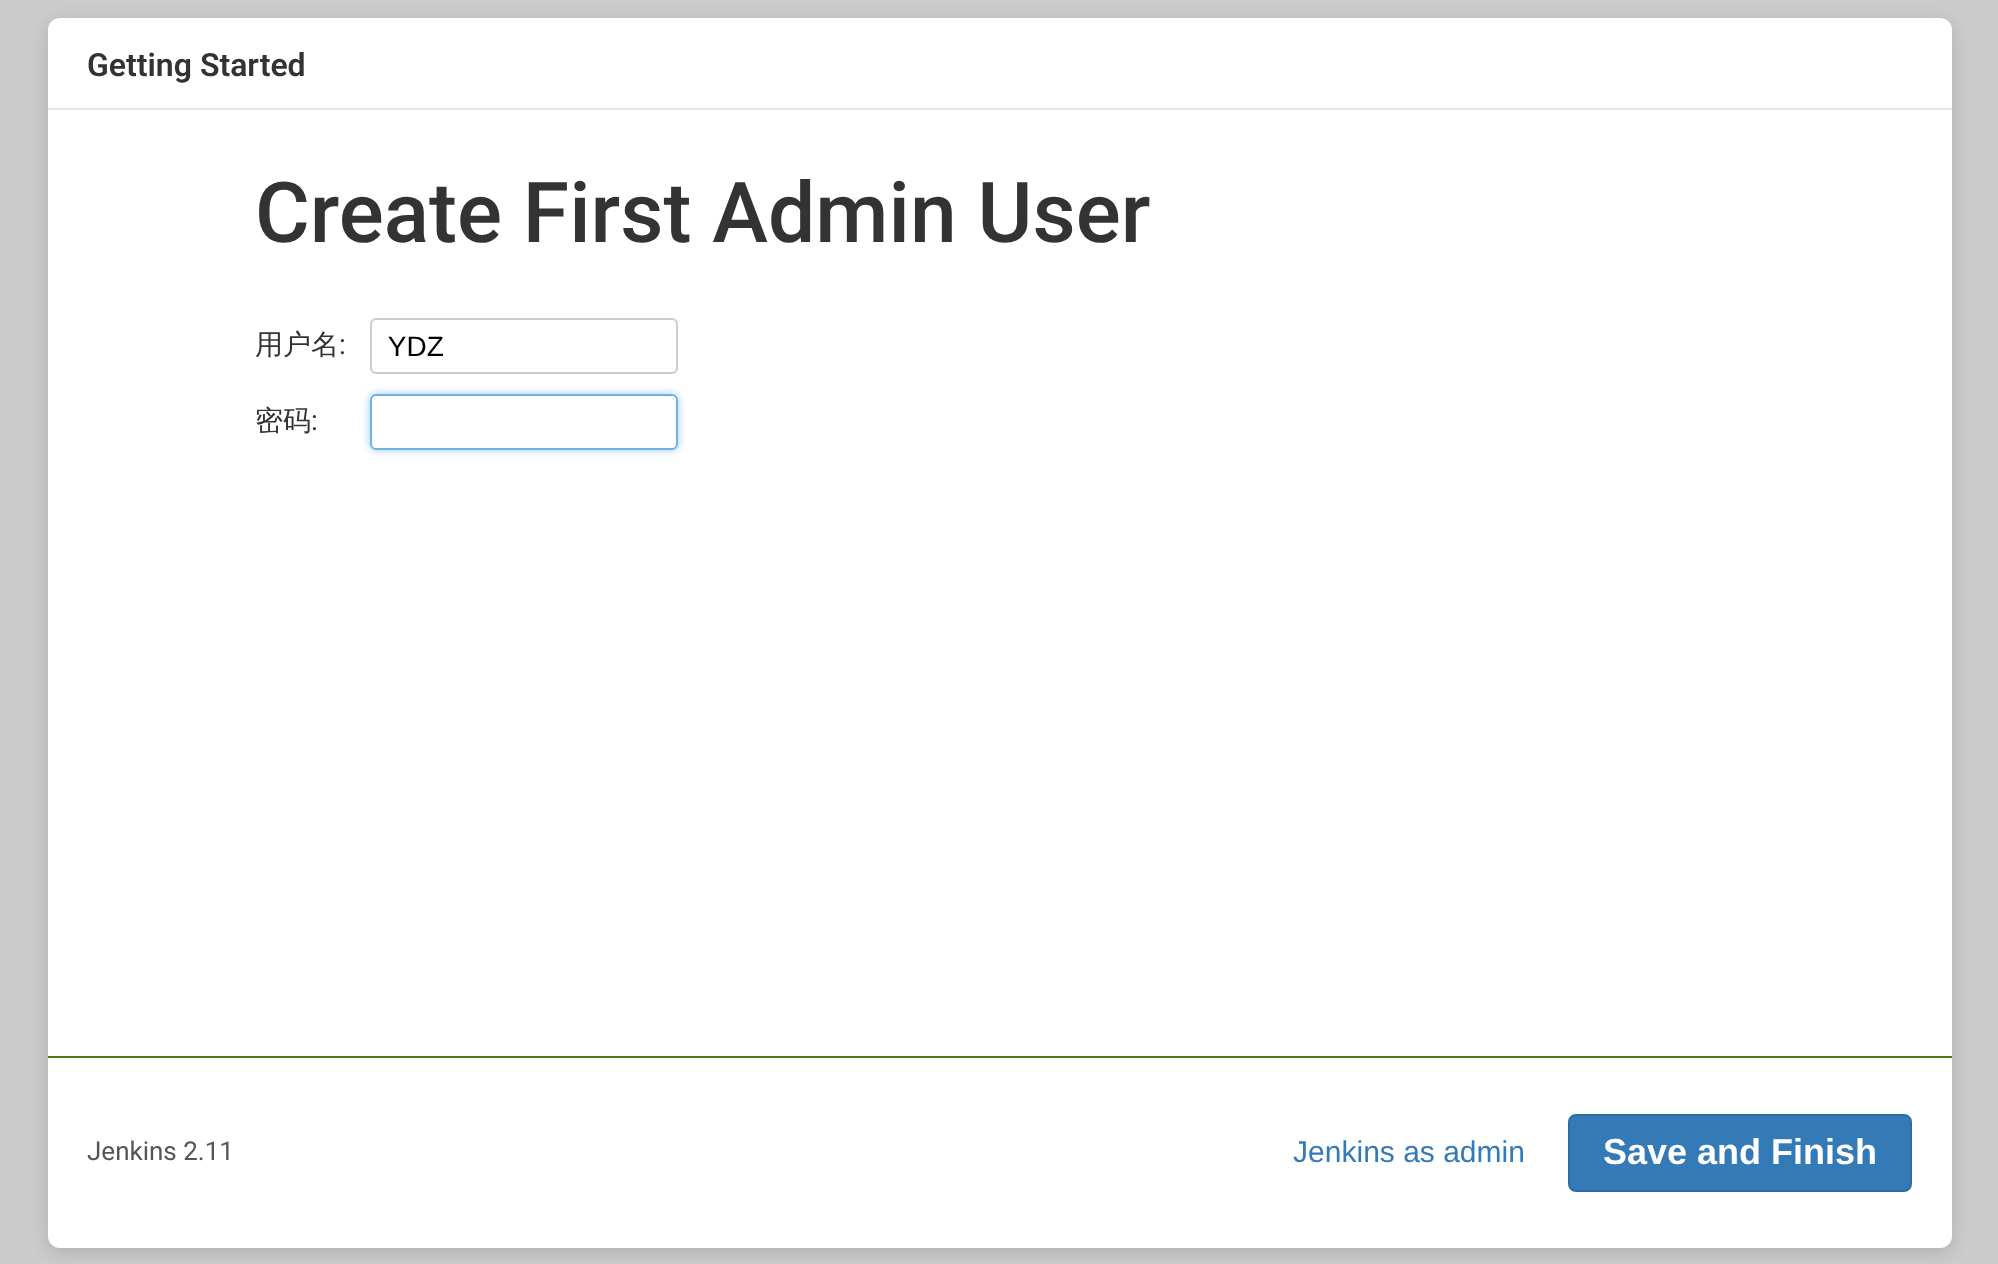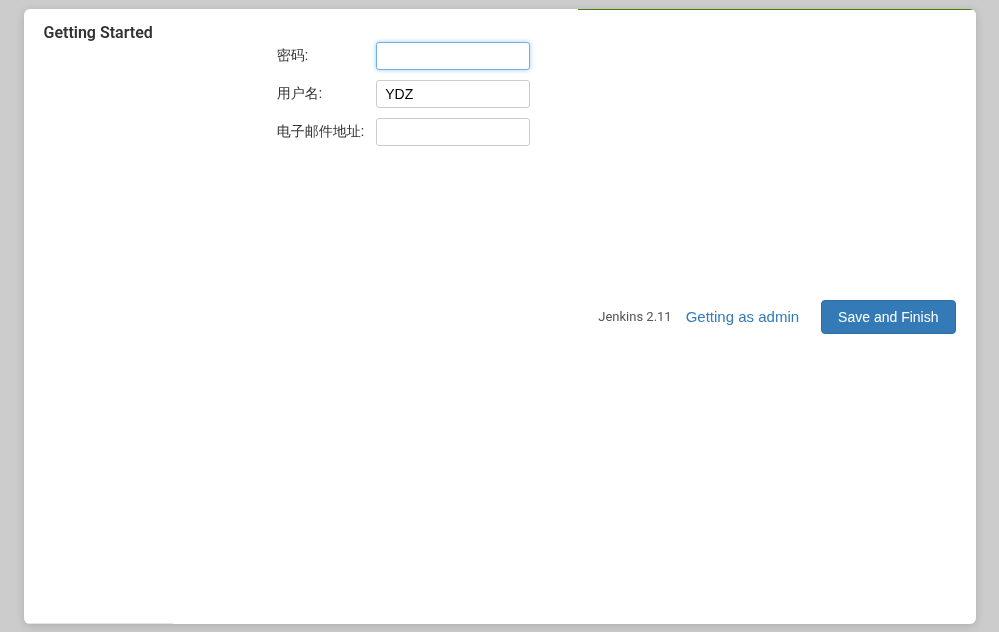--- a/index.html
+++ b/index.html
@@ -16,21 +16,21 @@
       align-items: center;
       justify-content: center;
     }
     .dialog {
       background: #ffffff;
       width: 952px;
       height: 615px;
       border-radius: 6px;
       box-shadow: 0 2px 10px rgba(0,0,0,0.15);
       display: flex;
-      flex-direction: row;
+      flex-direction: column;
       overflow: hidden;
     }
     .dialog-header {
       padding: 14px 20px 12px 20px;
       border-bottom: 1px solid #e5e5e5;
     }
     .dialog-header h3 {
       font-size: 16px;
       font-weight: 600;
       color: #333;
@@ -94,59 +94,55 @@
       color: #337ab7;
       font-size: 15px;
       cursor: pointer;
       padding: 8px 14px;
       margin-right: 8px;
     }
     .btn-primary {
       background: #337ab7;
       border: 1px solid #2e6da4;
       color: #fff;
-      font-size: 14px;
+      font-size: 18px;
       cursor: pointer;
       padding: 8px 16px;
       border-radius: 4px;
+      font-weight: bold;
     }
   </style>
 </head>
 <body>
 
 <div class="dialog">
   <div class="dialog-header">
     <h3>Getting Started</h3>
   </div>
 
   <div class="dialog-body">
+    <h1>Create First Admin User</h1>
 
     <table class="form-table">
       <tbody>
           <tr>
-        <td class="label-cell">密码:</td>
-        <td>
-          <input type="password" class="focused" value="" style="">
-        </td>
-      </tr>
-      <tr>
         <td class="label-cell">用户名:</td>
         <td>
           <input type="text" value="YDZ" style="">
         </td>
       </tr>
       <tr>
-        <td class="label-cell">电子邮件地址:</td>
+        <td class="label-cell">密码:</td>
         <td>
-          <input type="text" value="" style="">
+          <input type="password" class="focused" value="" style="">
         </td>
       </tr>
     </tbody>
       </table>
   </div>
 
   <div class="dialog-footer">
     <span class="footer-version">Jenkins 2.11</span>
     <span class="footer-spacer"></span>
-    <button class="btn-link">Getting as admin</button>
+    <button class="btn-link">Jenkins as admin</button>
     <button class="btn-primary">Save and Finish</button>
   </div>
 </div>
 
 </body></html>

